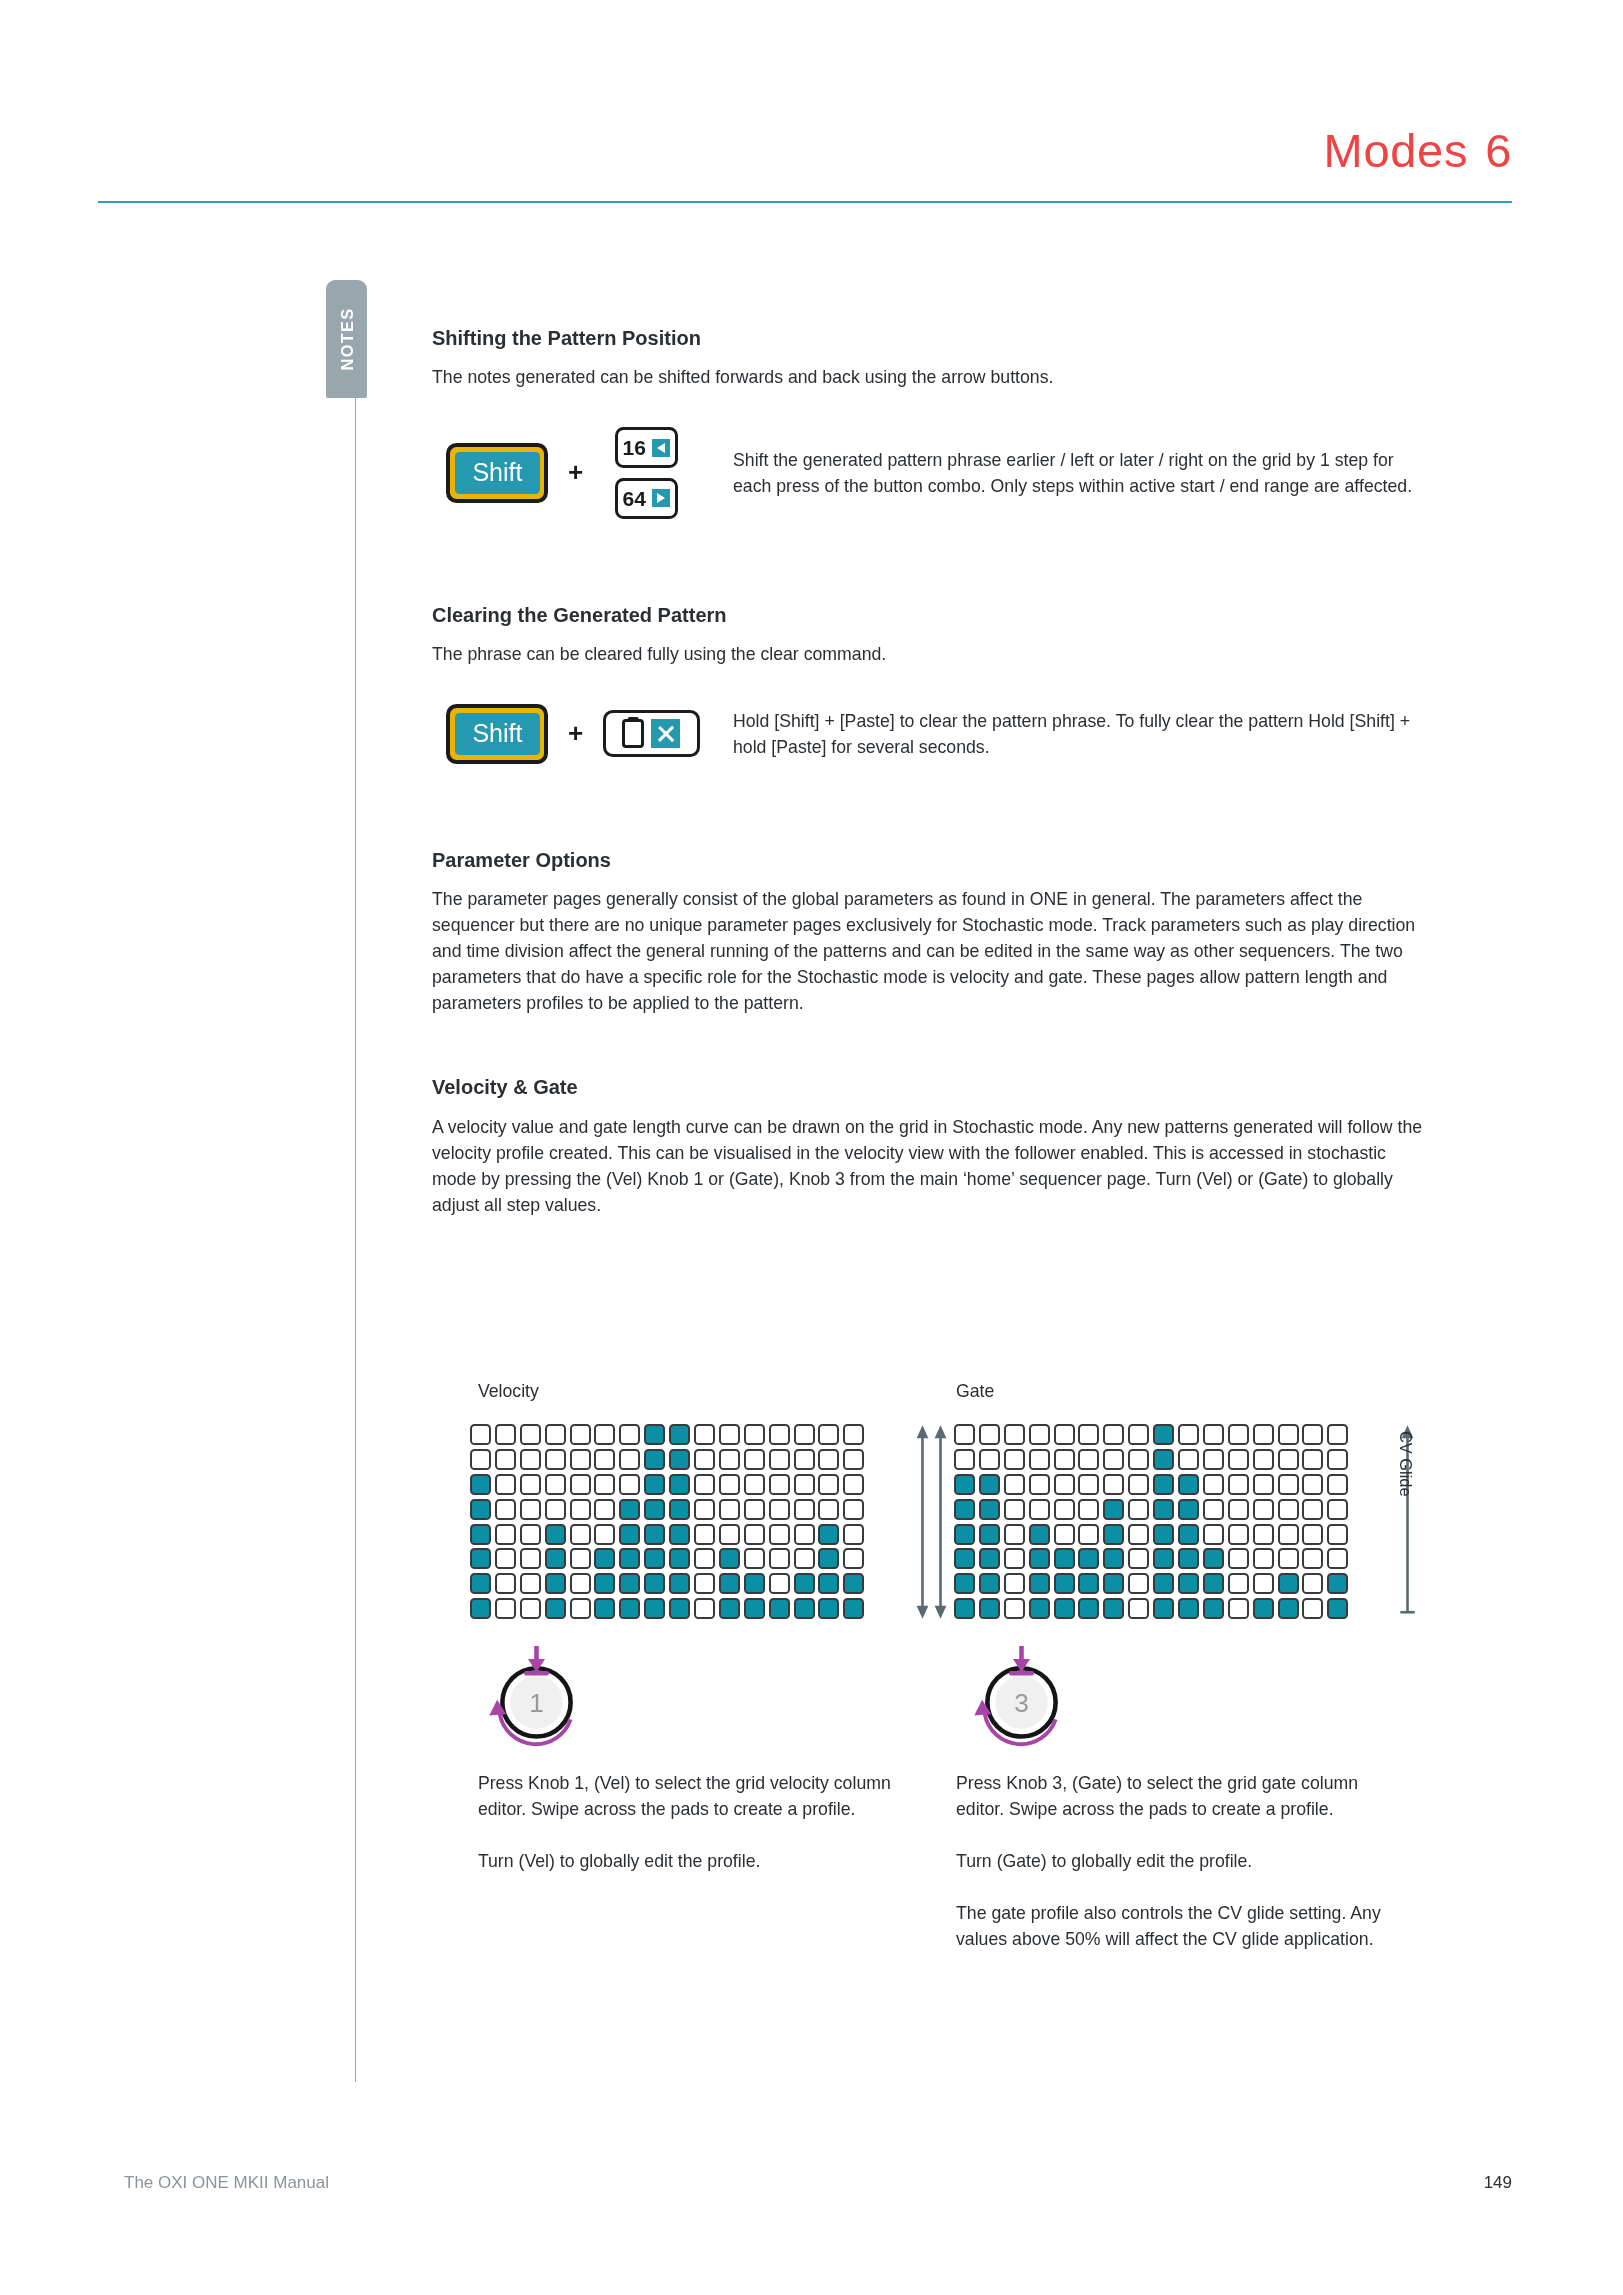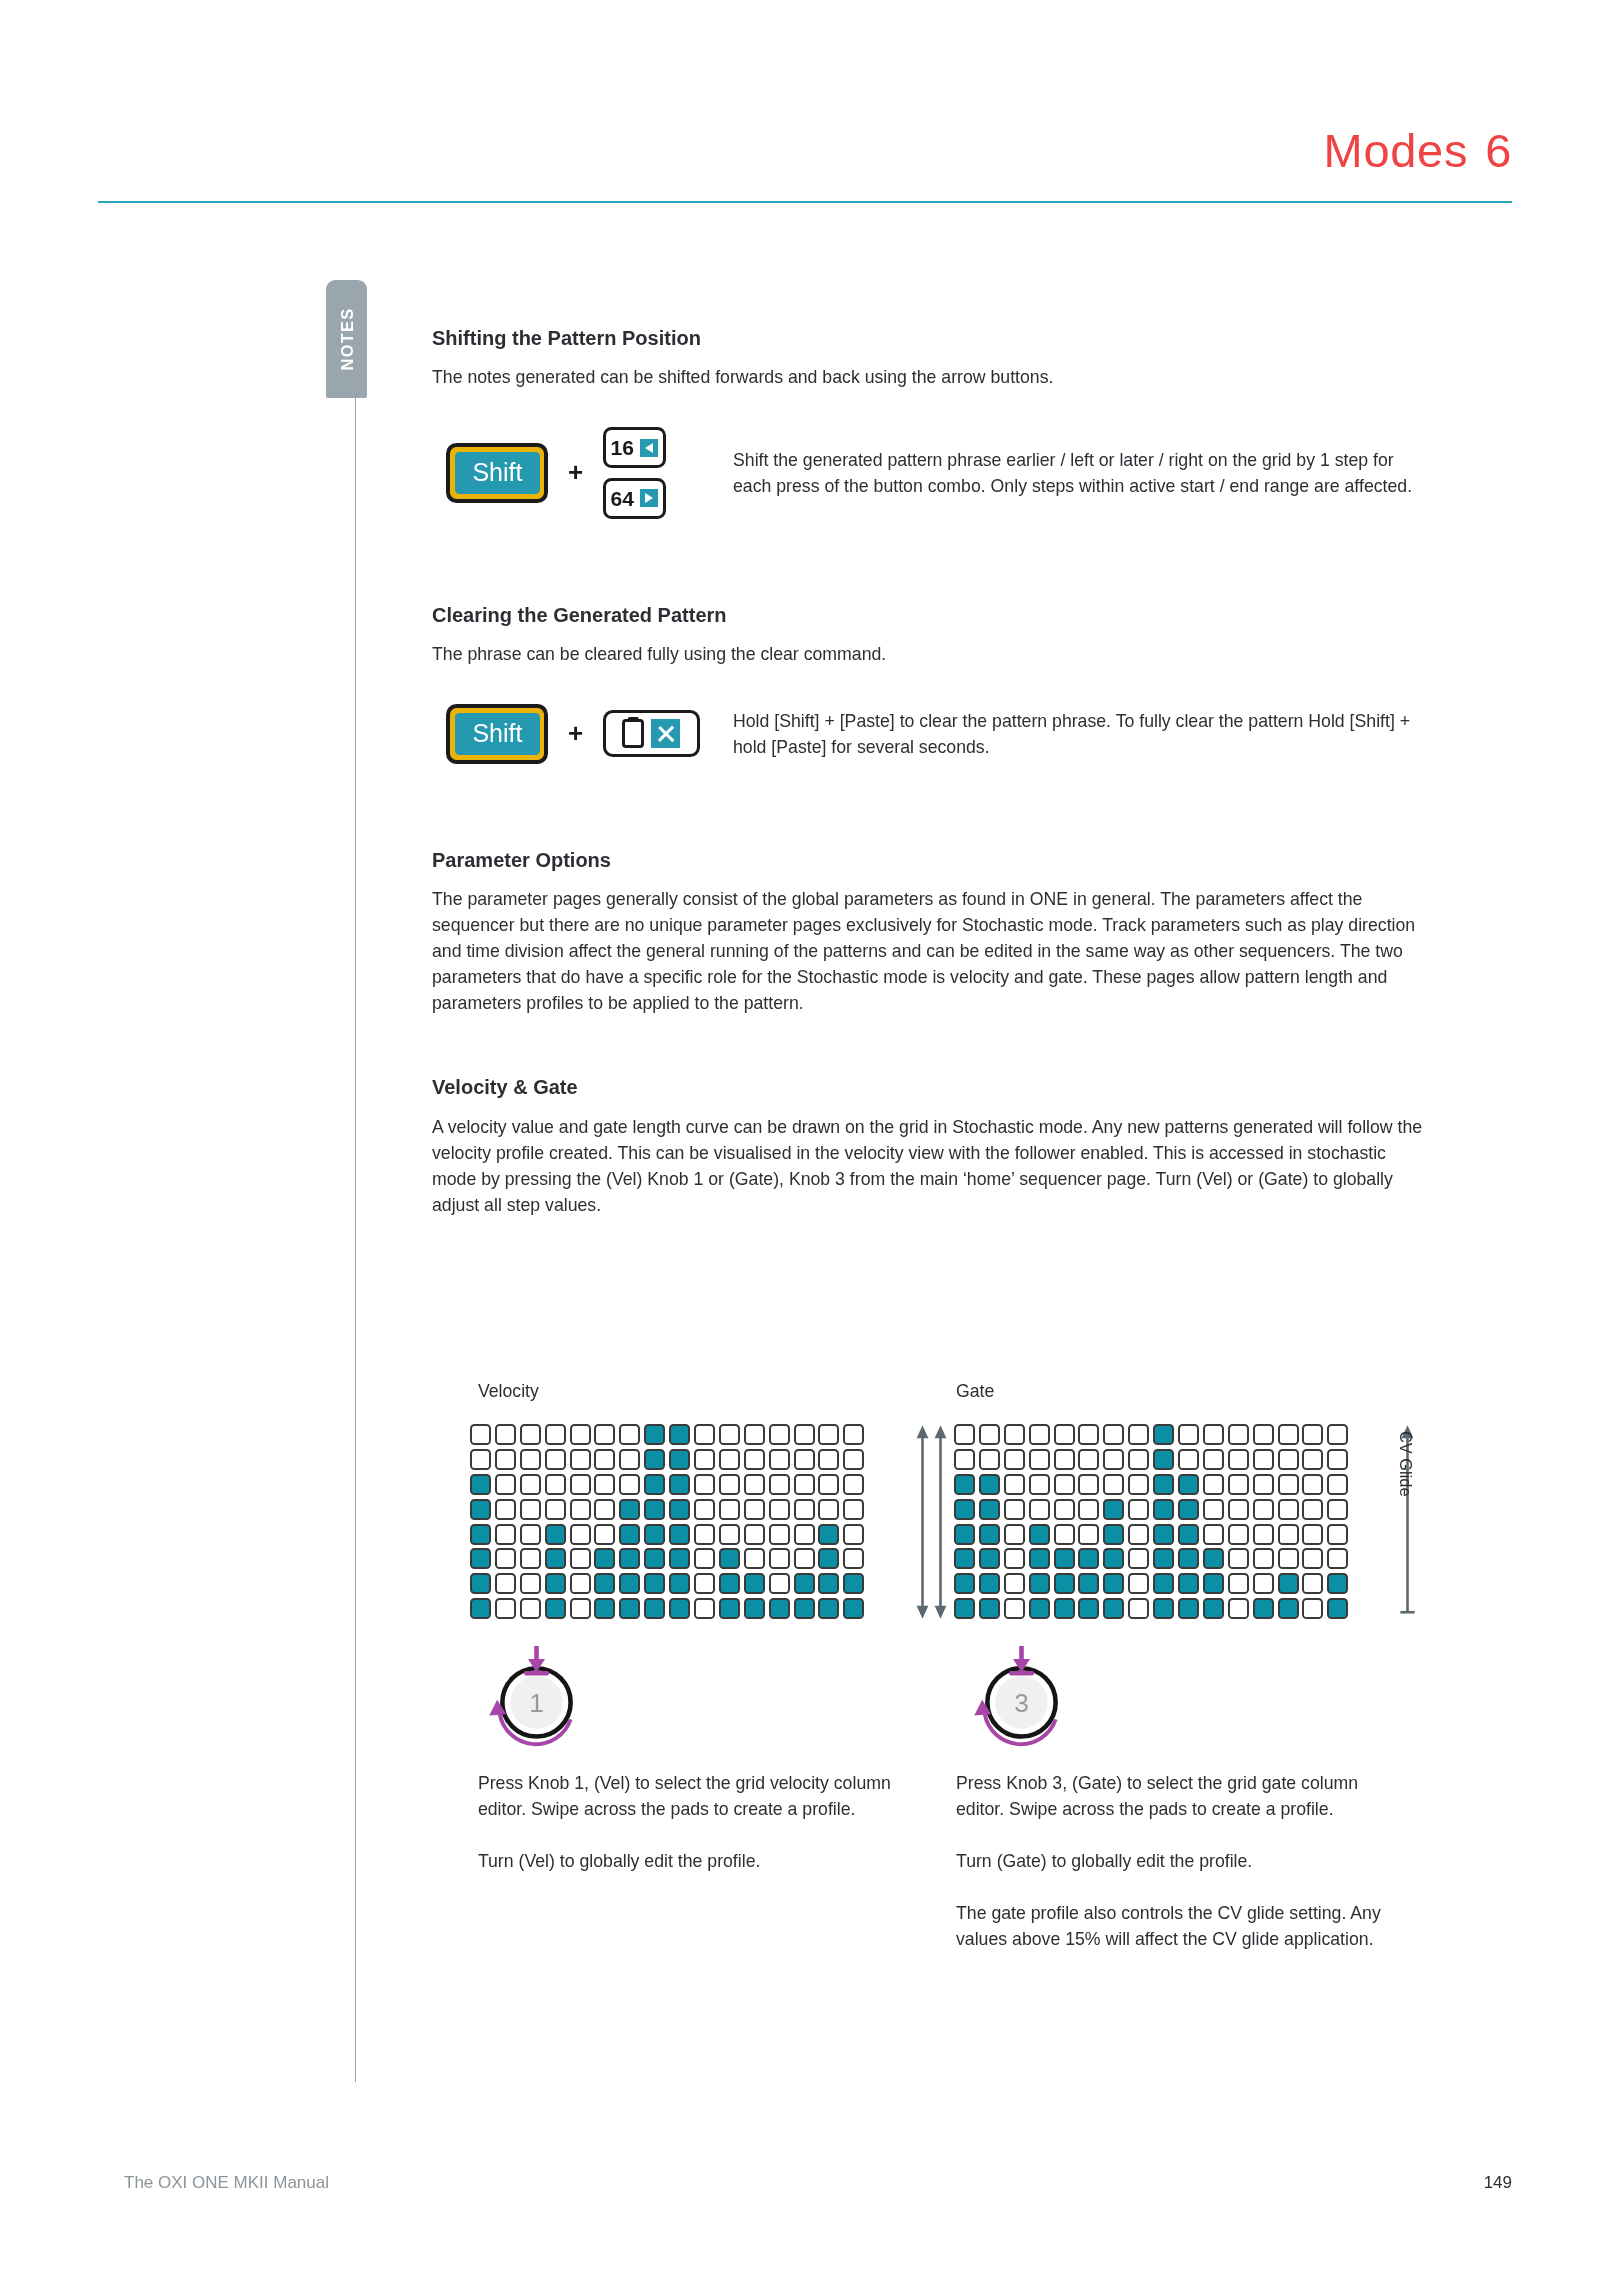--- a/index.html
+++ b/index.html
@@ -138,21 +138,21 @@
     justify-content: center;
     color: #ffffff;
     font-size: 25px;
   }
   .plus-sign {
     font-size: 26px;
     font-weight: bold;
     margin: 0 19.6px;
     color: #1b1b1b;
   }
-  .btn-stack { display: flex; flex-direction: column; gap: 9.2px; }
+  .btn-stack { display: flex; flex-direction: column; gap: 9.2px; margin-left: 12px; }
   .btn-num {
     width: 63px;
     height: 41px;
     border: 3.9px solid #1b1b1b;
     border-radius: 8.5px;
     background: #ffffff;
     box-sizing: border-box;
     display: flex;
     align-items: center;
     justify-content: center;
@@ -748,21 +748,21 @@
   </div>
 
   <div class="captions-row">
     <div class="caption-col c1" id="caption-left">
         <p>Press Knob 1, (Vel) to select the grid velocity column editor. Swipe across the pads to create a profile.</p>
         <p>Turn (Vel) to globally edit the profile.</p>
       </div>
     <div class="caption-col c2" id="caption-right">
         <p>Press Knob 3, (Gate) to select the grid gate column editor. Swipe across the pads to create a profile.</p>
         <p>Turn (Gate) to globally edit the profile.</p>
-        <p>The gate profile also controls the CV glide setting. Any values above 15% will affect the CV glide application.</p>
+        <p>The gate profile also controls the CV glide setting. Any values above 50% will affect the CV glide application.</p>
       </div>
   </div>
 
 </div>
 
 <div class="footer">
   <span class="footer-left">The OXI ONE MKII Manual</span>
   <span class="footer-right">149</span>
 </div>
 

